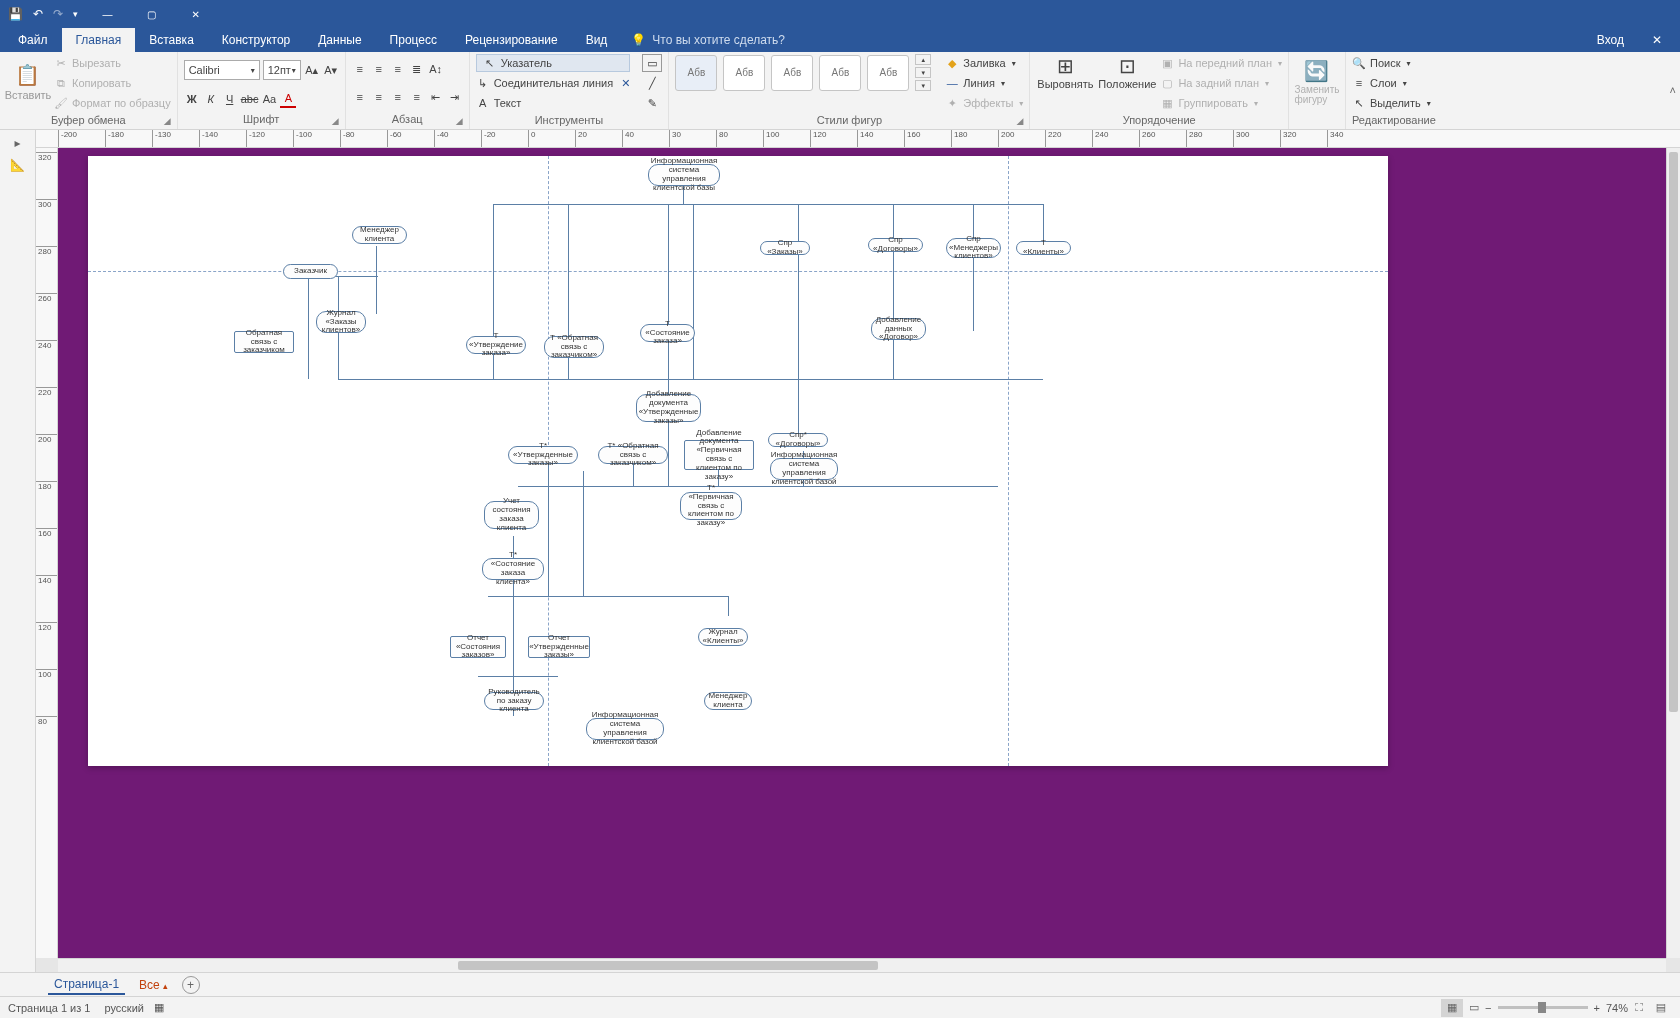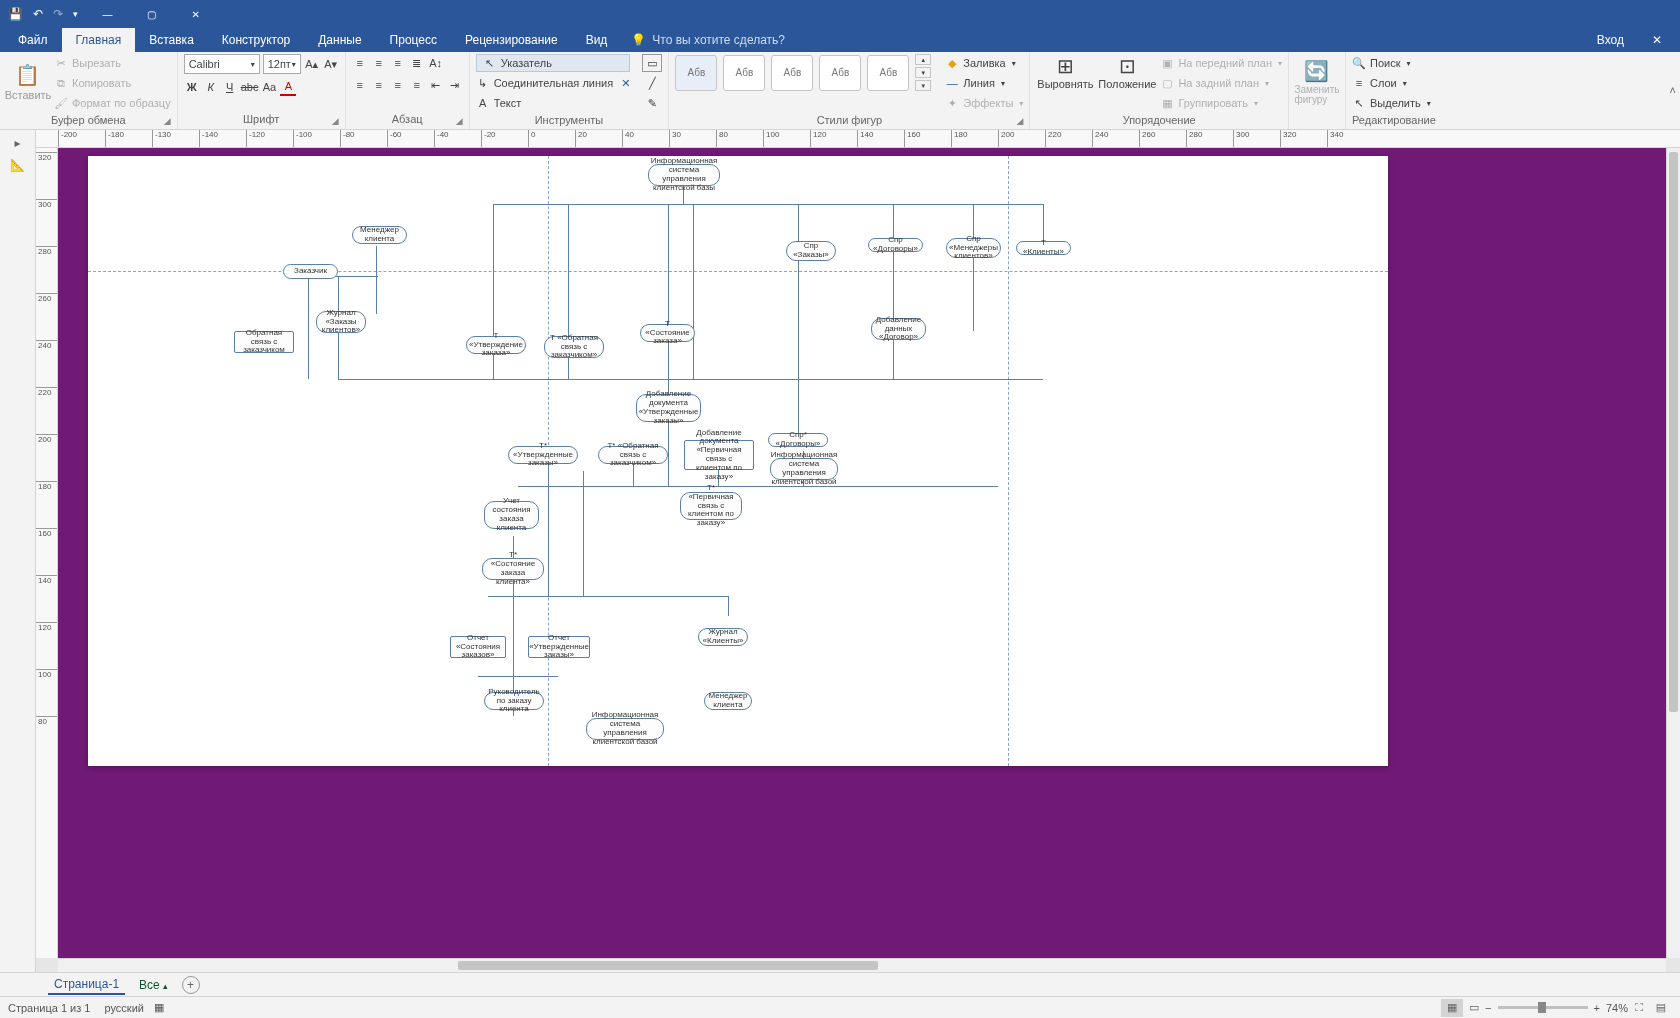--- a/index.html
+++ b/index.html
@@ -33,21 +33,21 @@
 .big-btn { display: flex; flex-direction: column; align-items: center; justify-content: center; width: 44px; height: 56px; font-size: 11px; color: #999; cursor: default; }
 .big-btn .icon { font-size: 20px; margin-bottom: 2px; }
 .col-btns { display: flex; flex-direction: column; gap: 2px; }
 .col-btns .row-btn { display: flex; align-items: center; gap: 4px; font-size: 11px; color: #444; cursor: pointer; height: 18px; }
 .col-btns .row-btn.disabled { color: #b0b0b0; }
 .col-btns .row-btn .ic { width: 14px; text-align: center; font-size: 11px; }
 
 .font-sel { border: 1px solid #ababab; background: #fff; height: 20px; font-size: 11px; padding: 0 4px; display: flex; align-items: center; }
 .font-name { width: 76px; justify-content: space-between; }
 .font-size { width: 38px; justify-content: space-between; }
-.btnrow { display: flex; gap: 3px; align-items: center; }
+.btnrow { display: flex; gap: 3px; align-items: center; margin-top: 6px; }
 .sbtn { min-width: 16px; height: 18px; display: flex; align-items: center; justify-content: center; font-size: 11px; color: #444; cursor: pointer; }
 .sbtn.bold { font-weight: bold; }
 .sbtn.italic { font-style: italic; }
 .sbtn.under { text-decoration: underline; }
 
 .style-gallery { display: flex; gap: 6px; align-items: center; }
 .style-item { width: 42px; height: 36px; border: 1px solid #c5c5c5; border-radius: 3px; background: #fff; display: flex; align-items: center; justify-content: center; font-size: 10px; color: #777; cursor: pointer; }
 .style-item.first { background: #e8eef7; }
 .arrange-col { display: flex; flex-direction: column; align-items: center; width: 58px; font-size: 11px; color: #444; cursor: pointer; }
 .arrange-col .aic { font-size: 20px; height: 24px; display: flex; align-items: center; }
@@ -79,21 +79,21 @@
 
 .vscroll { width: 14px; background: #f0f0f0; border-left: 1px solid #d4d4d4; position: relative; }
 .vscroll .thumb { position: absolute; left: 2px; right: 2px; background: #c4c4c4; border-radius: 2px; }
 .hscroll-row { height: 14px; display: flex; }
 .hscroll { flex: 1; background: #f0f0f0; border-top: 1px solid #d4d4d4; position: relative; margin-left: 22px; margin-right: 14px; }
 .hscroll .thumb { position: absolute; top: 2px; bottom: 2px; background: #c4c4c4; border-radius: 2px; }
 
 
 .page-tabs { height: 24px; background: #f3f3f3; border-top: 1px solid #d4d4d4; display: flex; align-items: center; padding: 0 10px 0 48px; gap: 14px; font-size: 12px; }
 .page-tabs .ptab { color: #2b579a; border-bottom: 2px solid #2b579a; padding: 2px 6px; cursor: pointer; }
-.page-tabs .pall { color: #14532d; cursor: pointer; }
+.page-tabs .pall { color: #c2410c; cursor: pointer; }
 .page-tabs .padd { width: 18px; height: 18px; border: 1px solid #999; border-radius: 50%; display: flex; align-items: center; justify-content: center; color: #666; cursor: pointer; font-size: 12px; }
 
 
 .statusbar { height: 22px; background: #f3f3f3; border-top: 1px solid #d4d4d4; display: flex; align-items: center; padding: 0 8px; font-size: 11px; color: #555; }
 .statusbar .sp { flex: 1; }
 .statusbar .zoom { display: flex; align-items: center; gap: 6px; }
 .statusbar .zslider { width: 90px; height: 3px; background: #c0c0c0; position: relative; }
 .statusbar .zslider .zthumb { position: absolute; top: -4px; width: 8px; height: 11px; background: #888; left: 40px; }
 .statusbar .viewbtn { width: 22px; height: 18px; display: flex; align-items: center; justify-content: center; font-size: 11px; color: #666; cursor: pointer; }
 .statusbar .viewbtn.active { background: #d4d4d4; }
@@ -444,21 +444,21 @@
           <div class="connector-h" style="top:520px;left:390px;width:80px"></div>
 
           <div class="node round" style="left:560px;top:8px;width:72px;height:22px">Информационная система управления клиентской базы</div>
           <div class="node round" style="left:264px;top:70px;width:55px;height:18px">Менеджер клиента</div>
           <div class="node round" style="left:195px;top:108px;width:55px;height:15px">Заказчик</div>
           <div class="node rect" style="left:146px;top:175px;width:60px;height:22px">Обратная связь с заказчиком</div>
           <div class="node round" style="left:228px;top:155px;width:50px;height:22px">Журнал «Заказы клиентов»</div>
           <div class="node round" style="left:378px;top:180px;width:60px;height:18px">Т «Утверждение заказа»</div>
           <div class="node round" style="left:456px;top:180px;width:60px;height:22px">Т «Обратная связь с заказчиком»</div>
           <div class="node round" style="left:552px;top:168px;width:55px;height:18px">Т «Состояние заказа»</div>
-          <div class="node round" style="left:698px;top:85px;width:50px;height:20px">Спр «Заказы»</div>
+          <div class="node round" style="left:672px;top:85px;width:50px;height:14px">Спр «Заказы»</div>
           <div class="node round" style="left:780px;top:82px;width:55px;height:14px">Спр «Договоры»</div>
           <div class="node round" style="left:858px;top:82px;width:55px;height:20px">Спр «Менеджеры клиентов»</div>
           <div class="node round" style="left:928px;top:85px;width:55px;height:14px">Т «Клиенты»</div>
           <div class="node round" style="left:783px;top:162px;width:55px;height:22px">Добавление данных «Договор»</div>
           <div class="node round" style="left:548px;top:238px;width:65px;height:28px">Добавление документа «Утвержденные заказы»</div>
           <div class="node round" style="left:420px;top:290px;width:70px;height:18px">Т* «Утвержденные заказы»</div>
           <div class="node round" style="left:510px;top:290px;width:70px;height:18px">Т* «Обратная связь с заказчиком»</div>
           <div class="node rect" style="left:596px;top:284px;width:70px;height:30px">Добавление документа «Первичная связь с клиентом по заказу»</div>
           <div class="node round" style="left:680px;top:277px;width:60px;height:14px">Спр* «Договоры»</div>
           <div class="node round" style="left:682px;top:302px;width:68px;height:22px">Информационная система управления клиентской базой</div>

